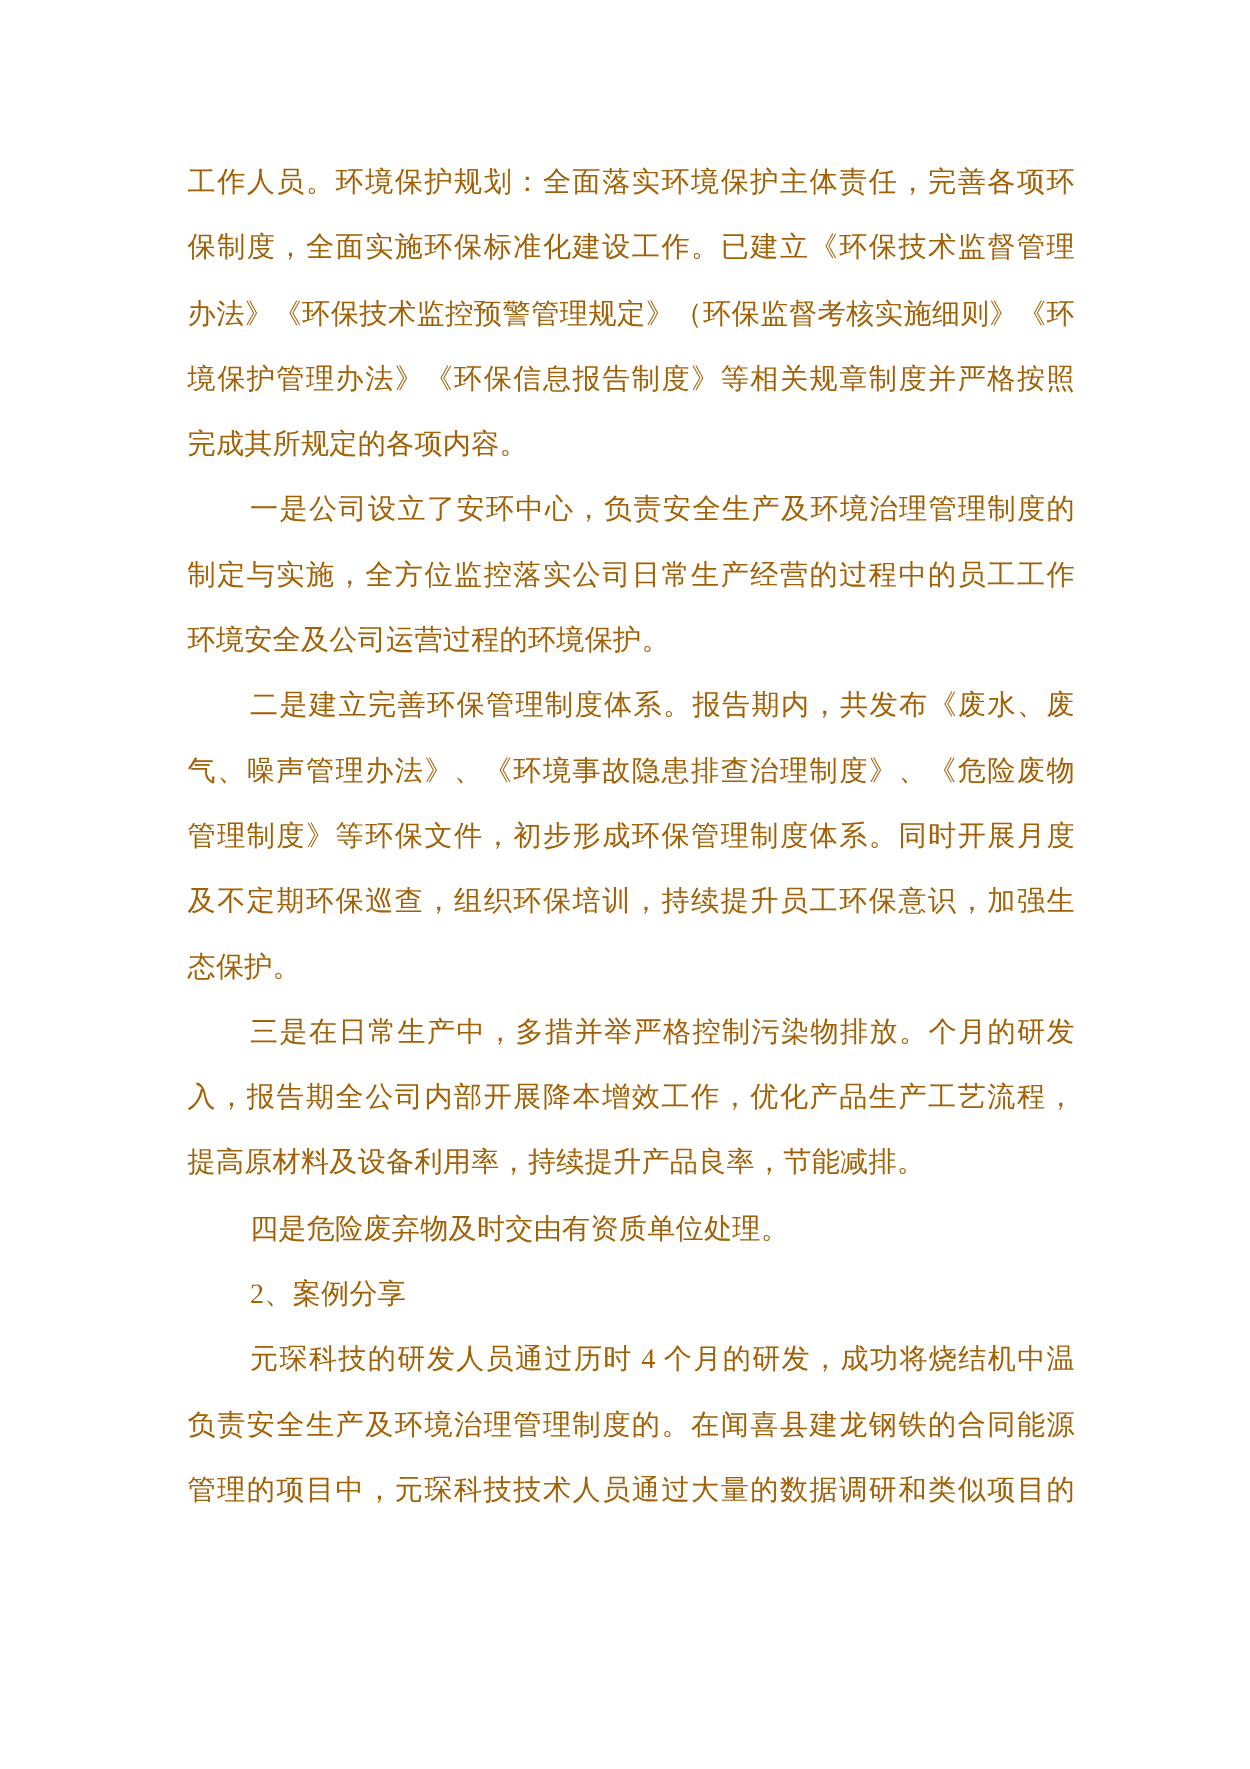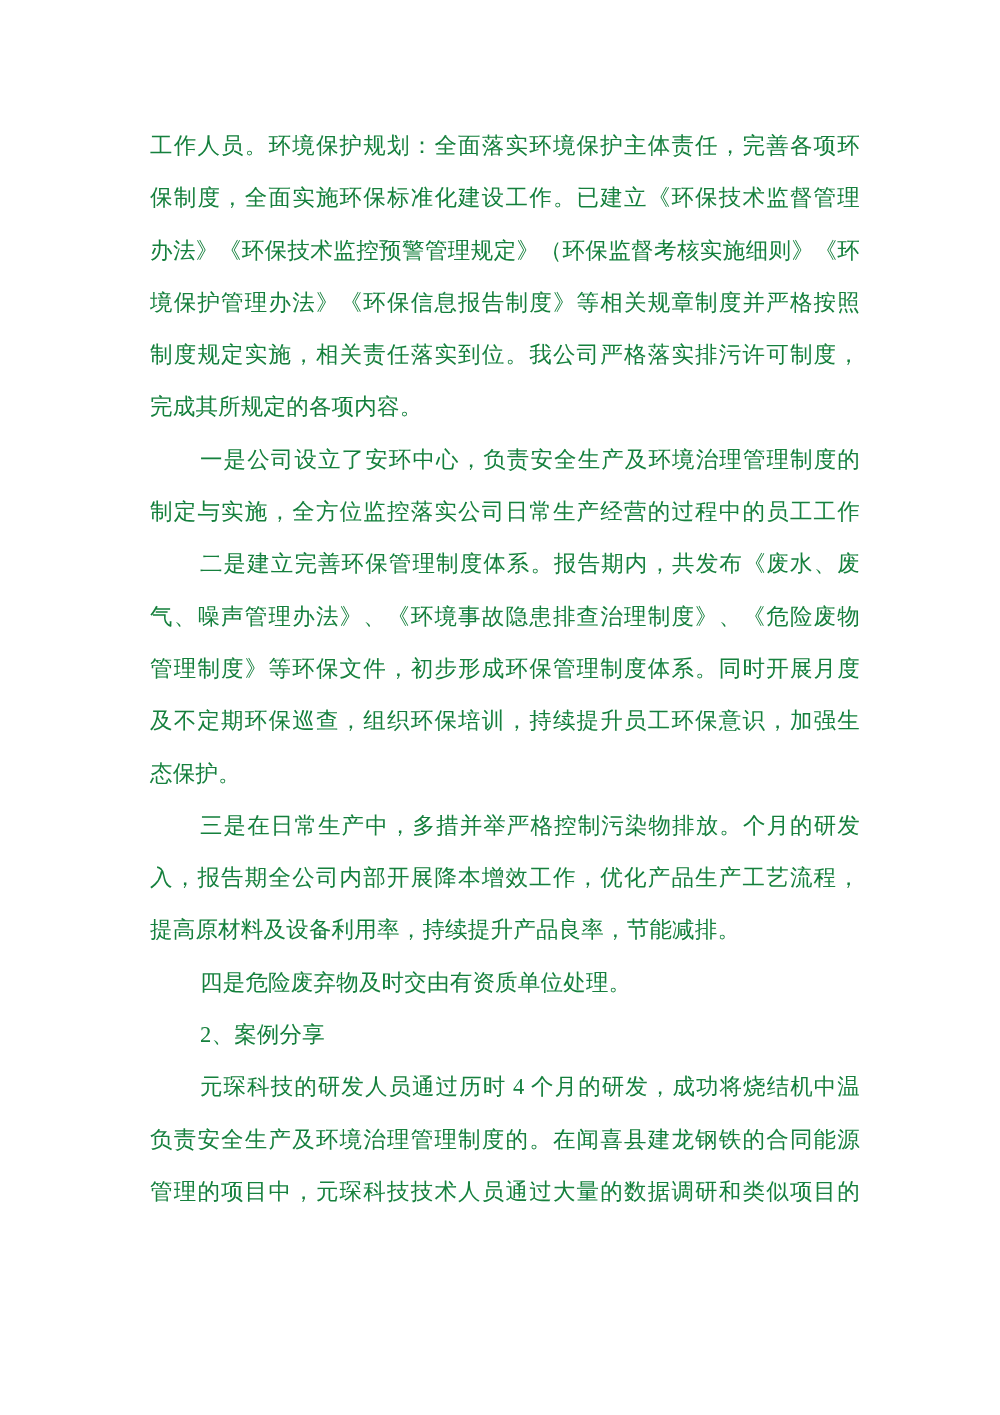--- a/index.html
+++ b/index.html
@@ -40,29 +40,29 @@
     text-justify: inter-character;
   }
   .text-line.indent {
     text-indent: 50px;
   }
 </style>
 </head>
 <body>
 
 <div class="page">
-  <div class="doc-body" style="color: #15803d;">
+  <div class="doc-body" style="color: #a16207;">
       <div class="text-line justify">工作人员。环境保护规划：全面落实环境保护主体责任，完善各项环</div>
       <div class="text-line justify">保制度，全面实施环保标准化建设工作。已建立《环保技术监督管理</div>
       <div class="text-line justify">办法》《环保技术监控预警管理规定》（环保监督考核实施细则》《环</div>
       <div class="text-line justify">境保护管理办法》《环保信息报告制度》等相关规章制度并严格按照</div>
-      <div class="text-line justify">制度规定实施，相关责任落实到位。我公司严格落实排污许可制度，</div>
       <div class="text-line">完成其所规定的各项内容。</div>
       <div class="text-line justify indent">一是公司设立了安环中心，负责安全生产及环境治理管理制度的</div>
       <div class="text-line justify">制定与实施，全方位监控落实公司日常生产经营的过程中的员工工作</div>
+      <div class="text-line">环境安全及公司运营过程的环境保护。</div>
       <div class="text-line justify indent">二是建立完善环保管理制度体系。报告期内，共发布《废水、废</div>
       <div class="text-line justify">气、噪声管理办法》、《环境事故隐患排查治理制度》、《危险废物</div>
       <div class="text-line justify">管理制度》等环保文件，初步形成环保管理制度体系。同时开展月度</div>
       <div class="text-line justify">及不定期环保巡查，组织环保培训，持续提升员工环保意识，加强生</div>
       <div class="text-line">态保护。</div>
       <div class="text-line justify indent">三是在日常生产中，多措并举严格控制污染物排放。个月的研发</div>
       <div class="text-line justify">入，报告期全公司内部开展降本增效工作，优化产品生产工艺流程，</div>
       <div class="text-line">提高原材料及设备利用率，持续提升产品良率，节能减排。</div>
       <div class="text-line indent">四是危险废弃物及时交由有资质单位处理。</div>
       <div class="text-line indent">2、案例分享</div>

